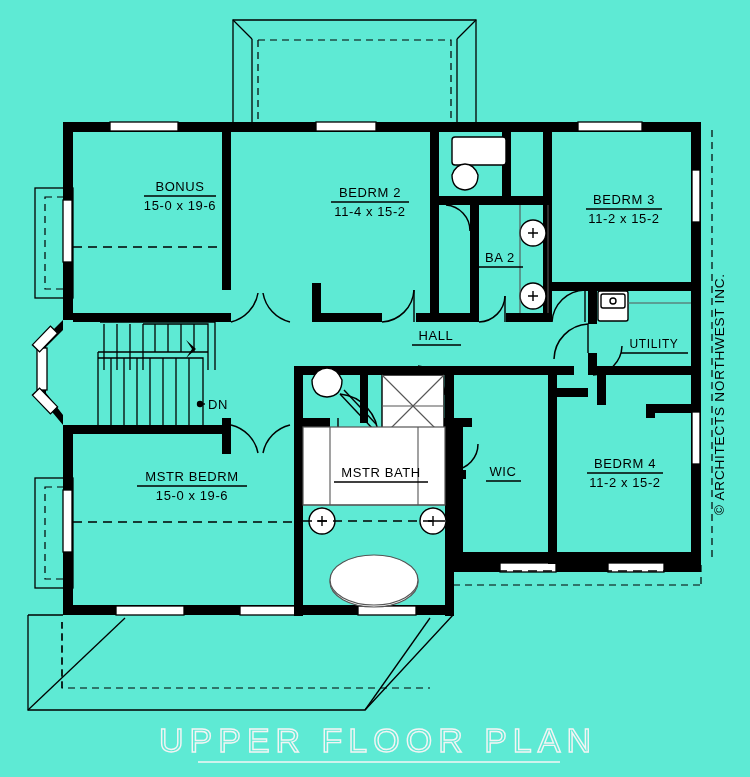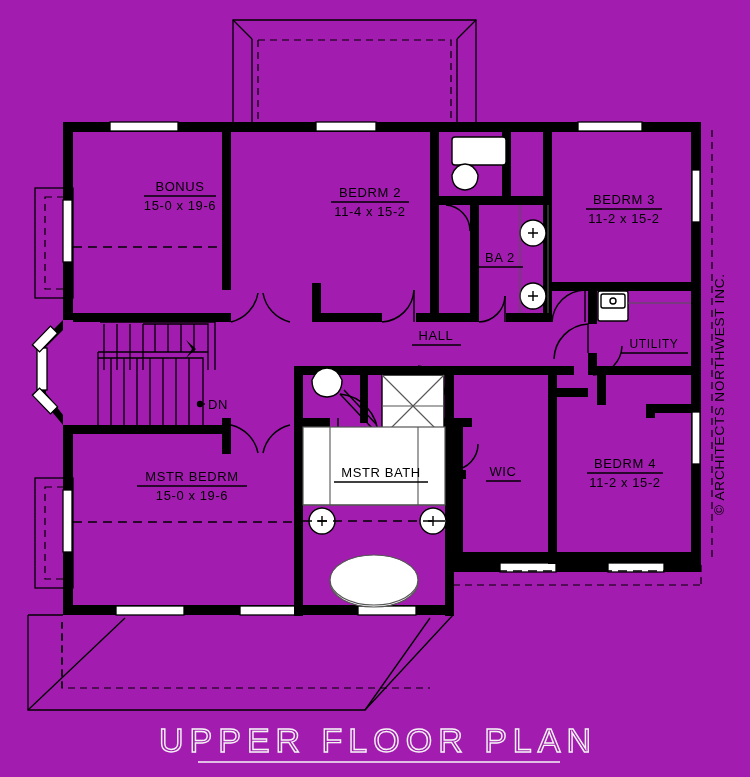--- a/index.html
+++ b/index.html
@@ -10,21 +10,21 @@
   body {
     width: 750px;
     height: 777px;
     font-family: "Liberation Sans", sans-serif;
     overflow: hidden;
   }
   #plan-root {
     position: relative;
     width: 750px;
     height: 777px;
-    background: #a21caf;
+    background: #5eead4;
   }
   svg#floorplan {
     position: absolute;
     left: 0;
     top: 0;
     width: 750px;
     height: 777px;
     display: block;
   }
   .wall      { fill: #000000; stroke: none; }

